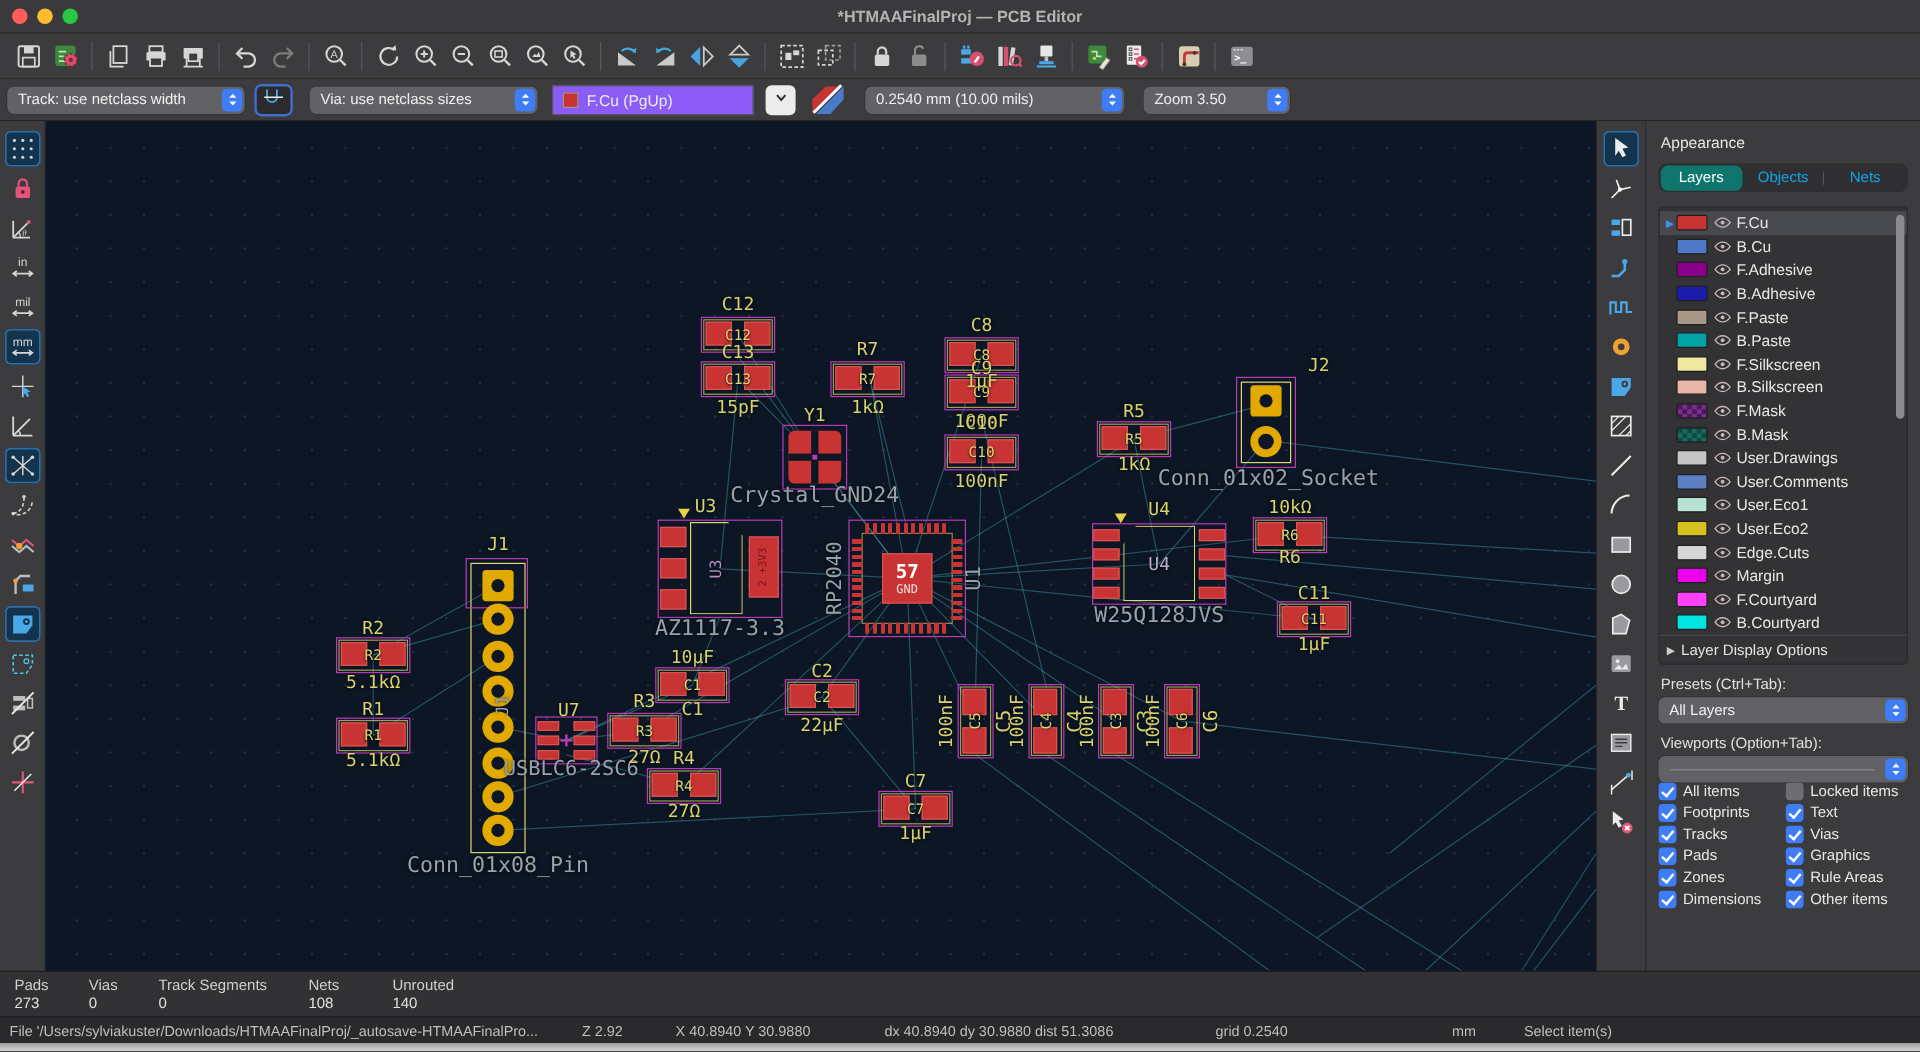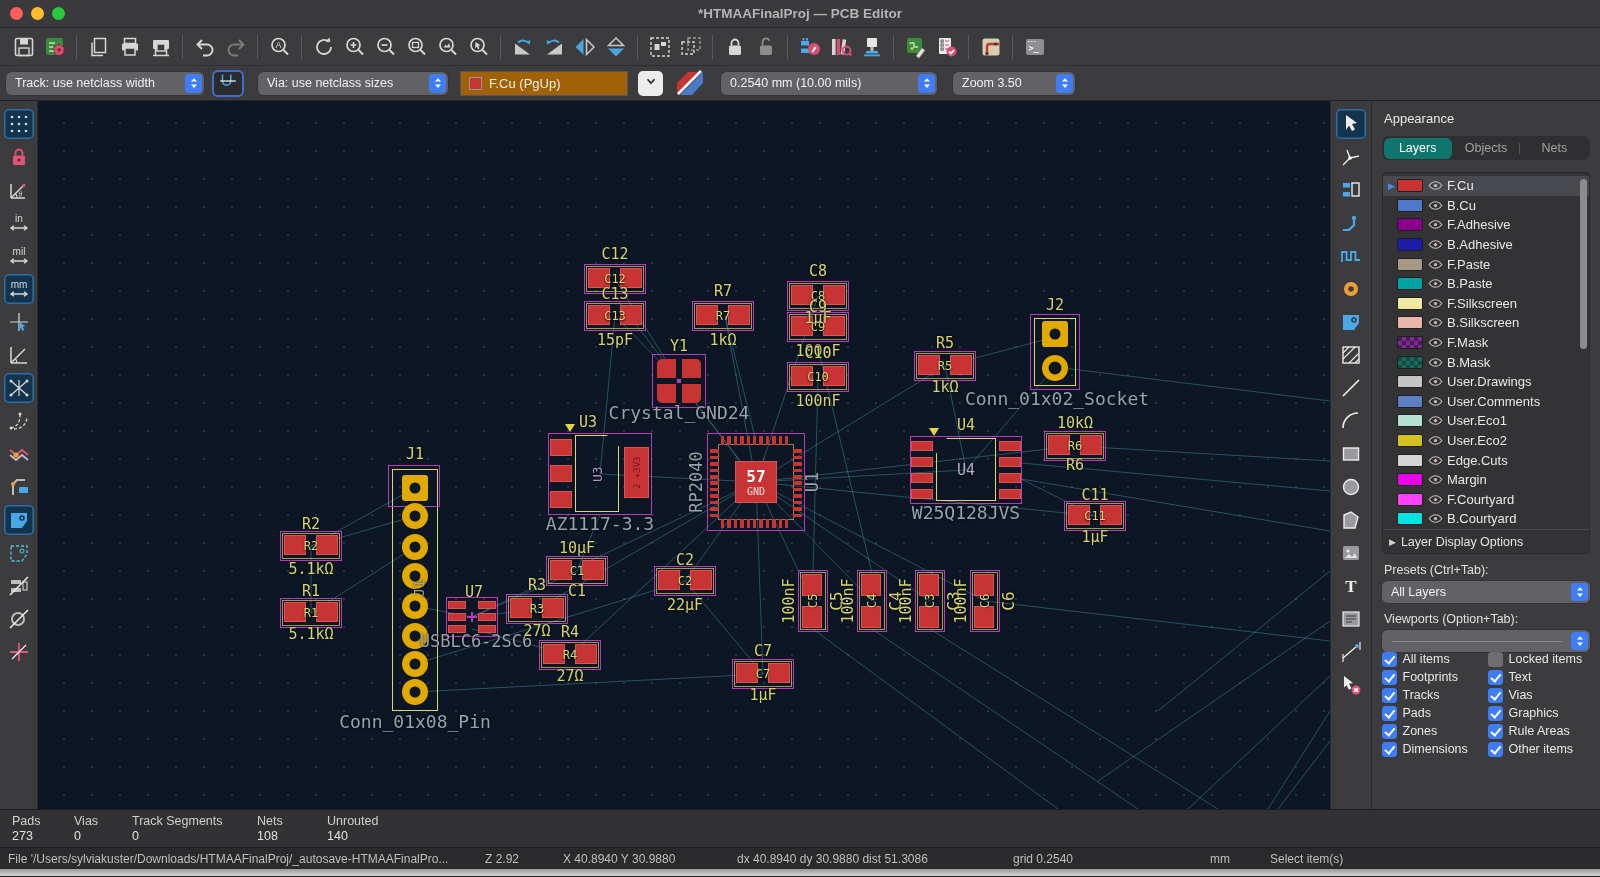--- a/index.html
+++ b/index.html
@@ -18,21 +18,21 @@
   #toolbar-main{height:38px;background:#3c3c3e;border-bottom:1px solid #2e2e30;display:flex;align-items:center;padding-left:8px}
   .tb-btn{width:29px;height:29px;border-radius:5px;display:flex;align-items:center;justify-content:center;flex:none;margin:0 1px}
   .tb-btn svg{display:block}
   .tb-sep{width:1px;height:24px;background:#59595c;margin:0 6px;flex:none}
 
   
   #toolbar-settings{height:35px;background:#3c3c3e;border-bottom:1px solid #242426;display:flex;align-items:center;padding-left:6px;gap:8px}
   .dd{position:relative;height:23px;background:#626266;border-radius:5.5px;color:#f0f0f0;font-size:12.5px;display:flex;align-items:center;padding:0 26px 0 9px;box-shadow:0 0 0 .5px #2c2c2e}
   .dd-step{position:absolute;right:2px;top:2px;bottom:2px;width:17px;background:#3f7df6;border-radius:4px;display:flex;align-items:center;justify-content:center}
   .tw-btn{width:32px;height:27px;background:#2b2b2d;border:2px solid #3e6fd0;border-radius:6px;display:flex;align-items:center;justify-content:center}
-  .layer-combo{height:25px;width:168px;background:#a16207;border:1px solid #555;display:flex;align-items:center;gap:7px;padding:0 8px;color:#ececec;font-size:13px}
+  .layer-combo{height:25px;width:168px;background:#8b5cf6;border:1px solid #555;display:flex;align-items:center;gap:7px;padding:0 8px;color:#ececec;font-size:13px}
   .layer-swatch{width:13px;height:13px;border:1px solid #999;flex:none}
   .combo-btn{width:25px;height:25px;background:#ececec;border-radius:5px;display:flex;align-items:center;justify-content:center;margin-left:2px}
   .pair-icon{width:30px;height:27px;margin-left:4px}
 
   
   #workspace{display:flex;height:708px}
   .side-toolbar{background:#3c3c3e;display:flex;flex-direction:column;align-items:center;padding-top:6px}
   #left-toolbar{width:38px;border-right:1px solid #2a2a2c}
   #right-toolbar{width:42px;border-left:1px solid #2a2a2c;border-right:1px solid #2a2a2c}
   .st-btn{width:30px;height:30px;border-radius:5px;display:flex;align-items:center;justify-content:center;margin:1.5px 0;flex:none}
@@ -59,21 +59,21 @@
   .qstrip{position:absolute}
   .body-y{position:absolute;border:1.5px solid #ded670}
   .thp{position:absolute;background:#e2aa00}
   .thp .hole{position:absolute;left:50%;top:50%;width:11px;height:11px;border-radius:50%;background:#0c1624;transform:translate(-50%,-50%)}
   .marker{position:absolute;width:0;height:0;border-left:5px solid transparent;border-right:5px solid transparent;border-top:8px solid #e8d24a;z-index:4}
 
   
   #appearance-panel{width:228px;background:#3c3c3e;padding:8px 10px 0 10px;overflow:hidden;color:#e6e6e6}
   .ap-title{font-size:13px;color:#e8e8e8;margin:2px 0 10px 2px}
   .ap-tabs{display:flex;background:#2f2f31;border-radius:7px;padding:1.5px;height:24px;margin-bottom:12px}
-  .ap-tab{flex:1;display:flex;align-items:center;justify-content:center;font-size:12.5px;color:#a3a3a3;border-radius:6px;position:relative}
+  .ap-tab{flex:1;display:flex;align-items:center;justify-content:center;font-size:12.5px;color:#0ea5e9;border-radius:6px;position:relative}
   .ap-tab.active{background:#0f766e;color:#fff}
   .ap-tab:not(.active):not(:last-child)::after{content:"";position:absolute;right:0;top:5px;bottom:5px;width:1px;background:#555}
   #layers-box{background:#333335;border:1px solid #2a2a2c;border-radius:4px;position:relative}
   #layers-list{height:356px;overflow:hidden;padding-top:3px}
   .layer-row{display:flex;align-items:center;height:19.6px;padding-left:3px}
   .layer-row.sel{background:#47494e}
   .layer-ind{width:11px;font-size:9px;color:#3f8fea;text-align:center}
   .swatch{width:26px;height:13px;border-radius:2px;border:1px solid #1f1f1f;flex:none}
   .eye{width:24px;display:flex;justify-content:center;flex:none}
   .lname{font-size:13px;color:#e8e8e8;white-space:nowrap}
@@ -735,21 +735,21 @@
           <div class="fp" style="left: 996px; top: 217px; width: 42px; height: 68px;">
             <div style="position:absolute;inset:-4px;border:1px solid #b83cb8"></div>
   <div style="position:absolute;inset:0;border:1.5px solid #ded670"></div>
   <div class="thp" style="left:8px;top:3px;width:26px;height:26px;border-radius:3px">
               <span class="hole"></span>
             </div>
   <div class="thp" style="left:8px;top:37px;width:26px;height:26px;border-radius:50%">
               <span class="hole" style="width:13px;height:13px"></span>
             </div>
           </div>
-          <div class="pcb-lbl silk" style="left: 1017px; top: 204px;">J2</div>
+          <div class="pcb-lbl silk" style="left: 1061px; top: 204px;">J2</div>
           <div class="pcb-lbl fab" style="font-size: 18px; left: 1019px; top: 298px;">Conn_01x02_Socket</div>
           <div class="fp" style="left: 243px; top: 431px; width: 60px; height: 28px;">
             <div class="court"></div>
             <div class="silkbox"></div>
   <div class="pad" style="left:3px;top:3px;width:22px;height:20px"></div>
   <div class="pad" style="right:3px;top:3px;width:22px;height:20px"></div>
   <div class="inref">R2</div>
           </div>
           <div class="pcb-lbl silk" style="left: 273px; top: 423px;">R2</div>
           <div class="pcb-lbl silk" style="left: 273px; top: 468px;">5.1kΩ</div>

